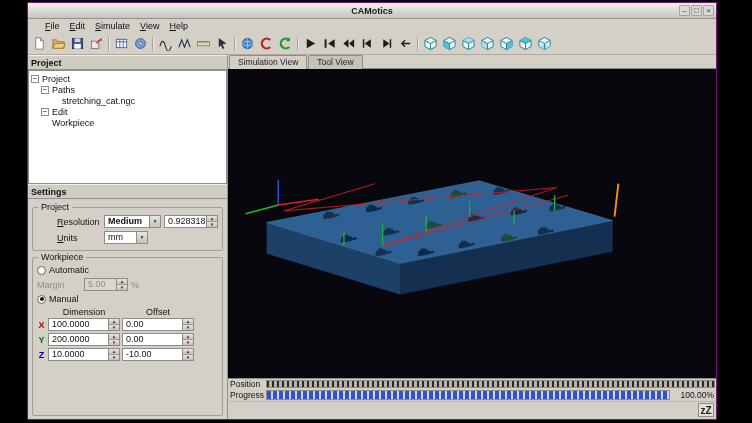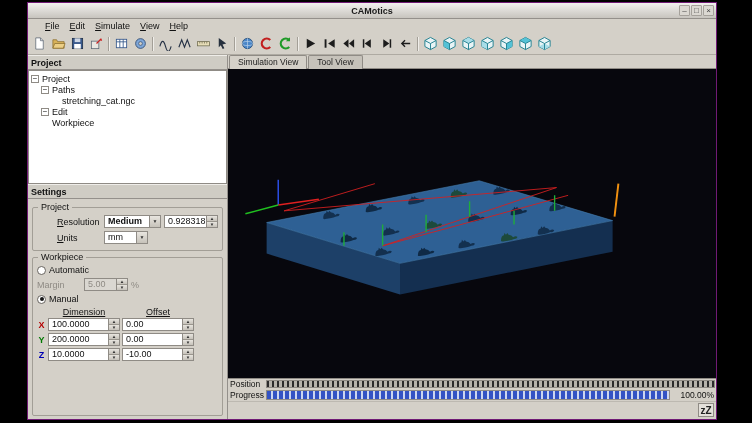--- a/index.html
+++ b/index.html
@@ -52,21 +52,21 @@
   .spin-btns{width:10px;display:flex;flex-direction:column;border-left:1px solid #8f8b85;}
   .sb{flex:1;font-size:4.5px;line-height:5px;text-align:center;background:linear-gradient(#e8e5df,#c6c2ba);color:#333;}
   .sb.up{border-bottom:1px solid #9a968e;}
   .w52{width:57px;font-weight:bold;}.w54{width:54px;}.w44{width:44px;}
   .radio{width:9px;height:9px;border:1px solid #67635e;border-radius:50%;background:#fff;display:flex;align-items:center;justify-content:center;box-sizing:border-box;}
   .radio .dot{width:4px;height:4px;border-radius:50%;background:#161616;}
   .disabled .lbl,.disabled .spin-val,.disabled .unit{color:#8e8a84;}
   .disabled .spin{background:#dad7d1;justify-content:center;}
   .dim-header{display:flex;gap:2px;font-size:9px;margin:3px 0 1px;}
   .ax-sp{width:9px;}
-  .hdr{width:72px;text-align:center;text-decoration:underline;}
+  .hdr{width:72px;text-align:center;}
   .dimrow{display:flex;align-items:center;gap:2px;margin-bottom:2px;}
   .ax{width:9px;font-size:9px;font-weight:bold;text-align:center;}
   .ax-x{color:#b40000;}.ax-y{color:#007800;}.ax-z{color:#0000b4;}
   .dimrow .spin{width:72px;}
 
   
   .main{flex:1;display:flex;flex-direction:column;min-width:0;background:#f97316;}
   .tabbar{flex:0 0 14px;display:flex;align-items:flex-end;padding-left:1px;background:#d4d0c8;position:relative;}
   .tabbar::after{content:"";position:absolute;left:0;right:0;bottom:0;border-bottom:1px solid #8f8b85;}
   .tab{position:relative;z-index:1;font-size:8.5px;padding:1px 8px 2px;border:1px solid #8f8b85;border-bottom:none;border-radius:2px 2px 0 0;background:#c6c2ba;margin-right:1px;color:#222;}

